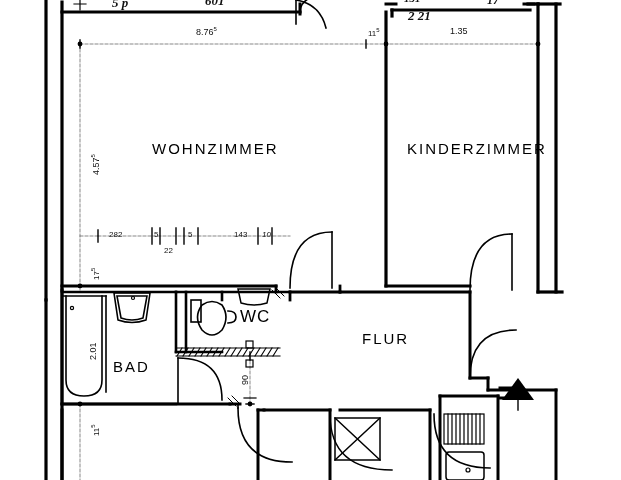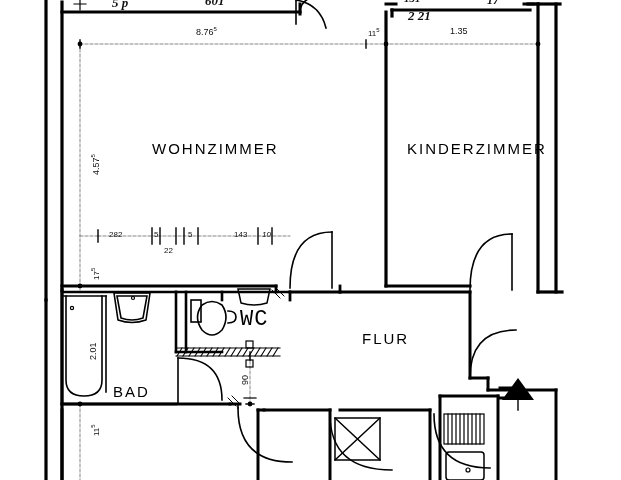--- a/index.html
+++ b/index.html
@@ -4,21 +4,21 @@
 <style>
   html,body{margin:0;padding:0;background:#ffffff;}
   body{font-family:"Liberation Sans",sans-serif;}
   #plan{position:relative;width:621px;height:480px;background:#ffffff;overflow:hidden;}
   #plan svg{position:absolute;left:0;top:0;}
   .roomlabel{
     position:absolute;font-family:"Liberation Sans",sans-serif;
     color:#000;white-space:nowrap;letter-spacing:2px;
   }
   .rl-big{font-size:15px;}
-  .rl-wc{font-size:22px;letter-spacing:1px;font-family:Liberation Mono, monospace;}
+  .rl-wc{font-size:17px;letter-spacing:1px;}
   .dim{
     position:absolute;font-family:"Liberation Sans",sans-serif;
     font-size:9px;color:#111;white-space:nowrap;letter-spacing:0px;
   }
   .dim.sm{font-size:8px;}
   .dim sup{font-size:6px;vertical-align:super;}
   .vert{transform-origin:0 0;}
   .hand{
     position:absolute;font-family:"Liberation Serif",serif;
     font-style:italic;font-weight:bold;color:#111;white-space:nowrap;
@@ -246,21 +246,21 @@
       <g stroke-width="3.0">
         <path d="M300,4 L300,14"></path>
         <path d="M386,4 L396,4"></path>
         <path d="M524,4 L534,4"></path>
       </g>
     </g>
   </svg>
 
   <div class="roomlabel rl-big" style="left:152px;top:140px;">WOHNZIMMER</div>
   <div class="roomlabel rl-big" style="left:407px;top:140px;">KINDERZIMMER</div>
-  <div class="roomlabel rl-big" style="left:113px;top:358px;margin-top:25px;">BAD</div>
+  <div class="roomlabel rl-big" style="left:113px;top:358px;">BAD</div>
   <div class="roomlabel rl-wc" style="left:240px;top:307px;">WC</div>
   <div class="roomlabel rl-big" style="left:362px;top:330px;">FLUR</div>
 
   <div class="dim" style="left:196px;top:26px;">
     <span>8.76</span><sup>5</sup>
   </div>
   <div class="dim sm" style="left:368px;top:27px;">
     <span>11</span><sup>5</sup>
   </div>
   <div class="dim" style="left:450px;top:26px;">

